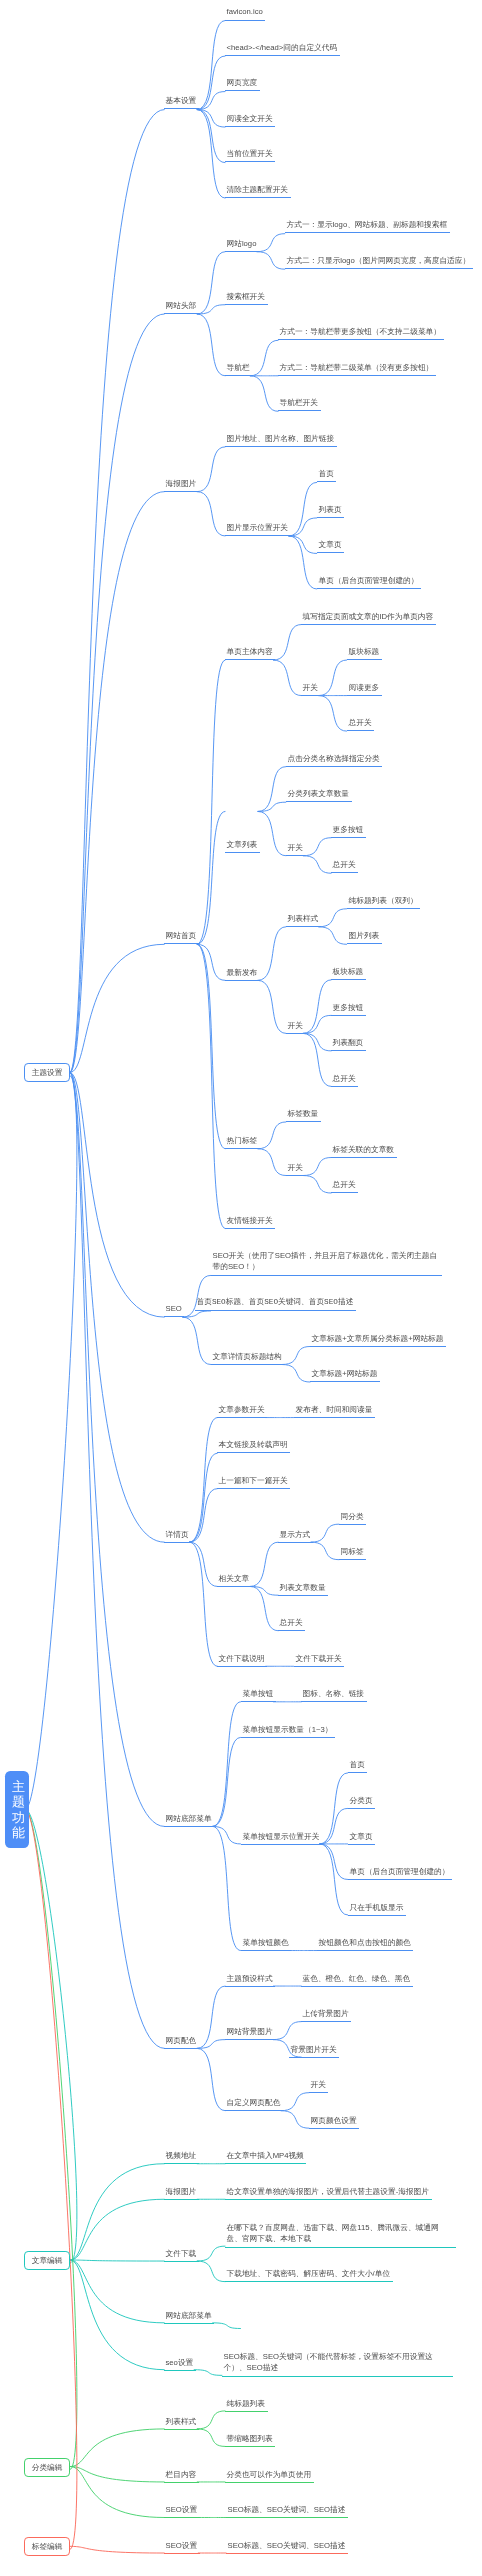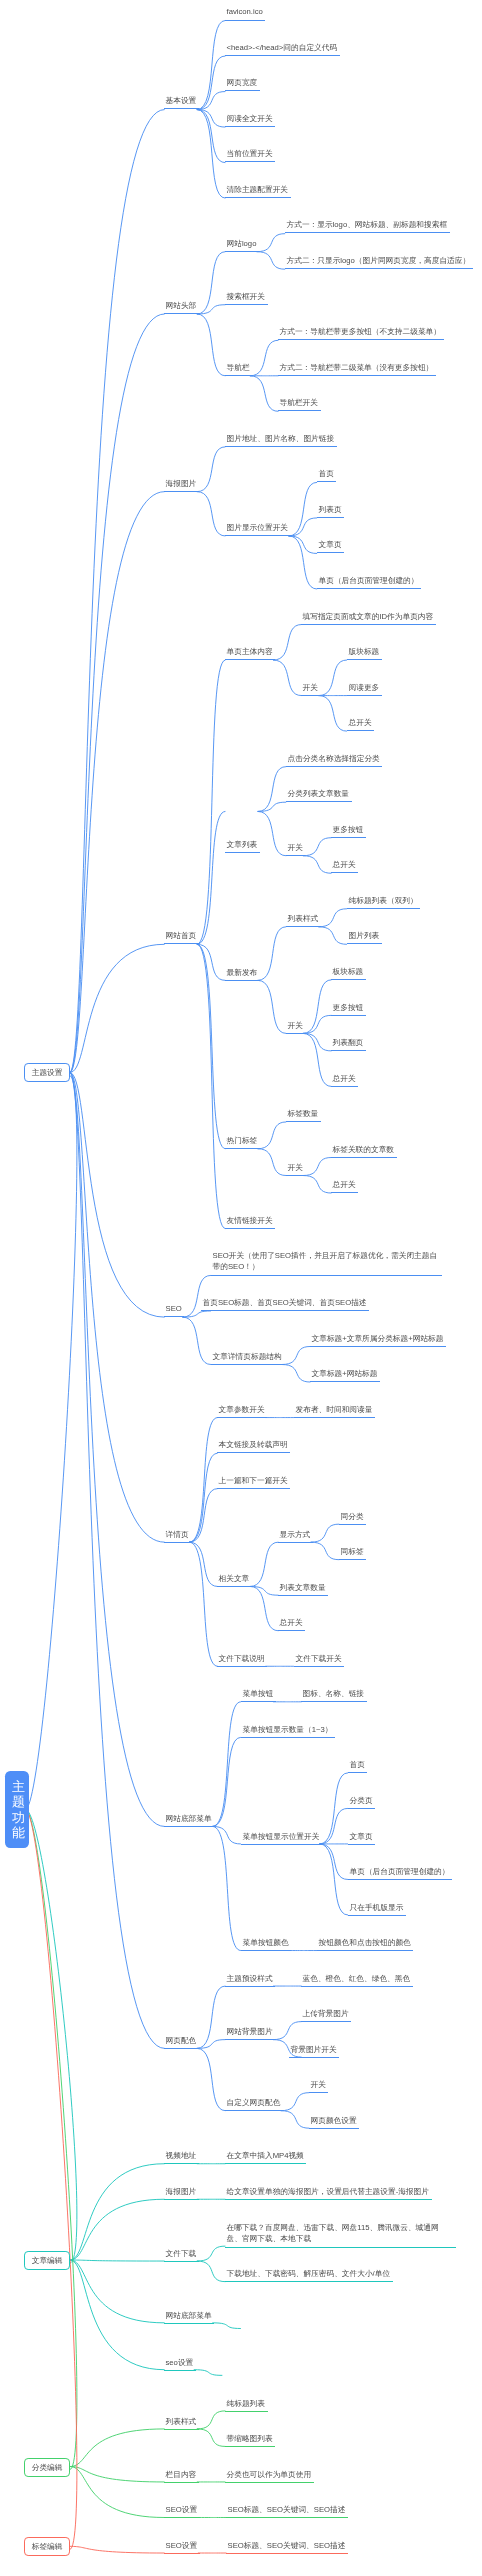--- a/index.html
+++ b/index.html
@@ -185,21 +185,21 @@
     <div class="node" style="border-bottom-color: rgb(75, 143, 242); left: 331px; top: 1037px;">列表翻页</div>
     <div class="node" style="border-bottom-color: rgb(75, 143, 242); left: 331px; top: 1073px;">总开关</div>
     <div class="node" style="border-bottom-color: rgb(75, 143, 242); left: 225px; top: 1135px;">热门标签</div>
     <div class="node" style="border-bottom-color: rgb(75, 143, 242); left: 286px; top: 1108px;">标签数量</div>
     <div class="node" style="border-bottom-color: rgb(75, 143, 242); left: 286px; top: 1162px;">开关</div>
     <div class="node" style="border-bottom-color: rgb(75, 143, 242); left: 331px; top: 1144px;">标签关联的文章数</div>
     <div class="node" style="border-bottom-color: rgb(75, 143, 242); left: 331px; top: 1179px;">总开关</div>
     <div class="node" style="border-bottom-color: rgb(75, 143, 242); left: 225px; top: 1215px;">友情链接开关</div>
     <div class="node" style="border-bottom-color: rgb(75, 143, 242); left: 164px; top: 1303px;">SEO</div>
     <div class="node" style="border-bottom-color: rgb(75, 143, 242); left: 211px; top: 1250px;">SEO开关（使用了SEO插件，并且开启了标题优化，需关闭主题自带的SEO！）</div>
-    <div class="node" style="border-bottom-color: rgb(75, 143, 242); left: 201px; top: 1297px;">首页SEO标题、首页SEO关键词、首页SEO描述</div>
+    <div class="node" style="border-bottom-color: rgb(75, 143, 242); left: 195px; top: 1297px; font-family: Liberation Mono, monospace;">首页SEO标题、首页SEO关键词、首页SEO描述</div>
     <div class="node" style="border-bottom-color: rgb(75, 143, 242); left: 211px; top: 1351px;">文章详情页标题结构</div>
     <div class="node" style="border-bottom-color: rgb(75, 143, 242); left: 310px; top: 1333px;">文章标题+文章所属分类标题+网站标题</div>
     <div class="node" style="border-bottom-color: rgb(75, 143, 242); left: 310px; top: 1368px;">文章标题+网站标题</div>
     <div class="node" style="border-bottom-color: rgb(75, 143, 242); left: 164px; top: 1529px;">详情页</div>
     <div class="node" style="border-bottom-color: rgb(75, 143, 242); left: 217px; top: 1404px;">文章参数开关</div>
     <div class="node" style="border-bottom-color: rgb(75, 143, 242); left: 294px; top: 1404px;">发布者、时间和阅读量</div>
     <div class="node" style="border-bottom-color: rgb(75, 143, 242); left: 217px; top: 1439px;">本文链接及转载声明</div>
     <div class="node" style="border-bottom-color: rgb(75, 143, 242); left: 217px; top: 1475px;">上一篇和下一篇开关</div>
     <div class="node" style="border-bottom-color: rgb(75, 143, 242); left: 217px; top: 1573px;">相关文章</div>
     <div class="node" style="border-bottom-color: rgb(75, 143, 242); left: 278px; top: 1529px;">显示方式</div>
@@ -233,20 +233,21 @@
     <div class="node branch-box" style="border-color: rgb(31, 199, 189); left: 24px; top: 2251px;">文章编辑</div>
     <div class="node" style="border-bottom-color: rgb(31, 199, 189); left: 164px; top: 2150px;">视频地址</div>
     <div class="node" style="border-bottom-color: rgb(31, 199, 189); left: 225px; top: 2150px;">在文章中插入MP4视频</div>
     <div class="node" style="border-bottom-color: rgb(31, 199, 189); left: 164px; top: 2186px;">海报图片</div>
     <div class="node" style="border-bottom-color: rgb(31, 199, 189); left: 225px; top: 2186px;">给文章设置单独的海报图片，设置后代替主题设置-海报图片</div>
     <div class="node" style="border-bottom-color: rgb(31, 199, 189); left: 164px; top: 2248px;">文件下载</div>
     <div class="node" style="border-bottom-color: rgb(31, 199, 189); left: 225px; top: 2222px;">在哪下载？百度网盘、迅雷下载、网盘115、腾讯微云、城通网盘、官网下载、本地下载</div>
     <div class="node" style="border-bottom-color: rgb(31, 199, 189); left: 225px; top: 2268px;">下载地址、下载密码、解压密码、文件大小/单位</div>
     <div class="node" style="border-bottom-color: rgb(31, 199, 189); left: 164px; top: 2310px;">网站底部菜单</div>
     <div class="node" style="border-bottom-color: rgb(31, 199, 189); left: 164px; top: 2357px;">seo设置</div>
+    <div class="node" style="border-bottom-color: rgb(31, 199, 189); left: 222px; top: 2351px;">SEO标题、SEO关键词（不能代替标签，设置标签不用设置这个）、SEO描述</div>
     <div class="node branch-box" style="border-color: rgb(67, 209, 108); left: 24px; top: 2458px;">分类编辑</div>
     <div class="node" style="border-bottom-color: rgb(67, 209, 108); left: 164px; top: 2416px;">列表样式</div>
     <div class="node" style="border-bottom-color: rgb(67, 209, 108); left: 225px; top: 2398px;">纯标题列表</div>
     <div class="node" style="border-bottom-color: rgb(67, 209, 108); left: 225px; top: 2433px;">带缩略图列表</div>
     <div class="node" style="border-bottom-color: rgb(67, 209, 108); left: 164px; top: 2469px;">栏目内容</div>
     <div class="node" style="border-bottom-color: rgb(67, 209, 108); left: 225px; top: 2469px;">分类也可以作为单页使用</div>
     <div class="node" style="border-bottom-color: rgb(67, 209, 108); left: 164px; top: 2504px;">SEO设置</div>
     <div class="node" style="border-bottom-color: rgb(67, 209, 108); left: 226px; top: 2504px;">SEO标题、SEO关键词、SEO描述</div>
     <div class="node branch-box" style="border-color: rgb(251, 106, 92); left: 24px; top: 2537px;">标签编辑</div>
     <div class="node" style="border-bottom-color: rgb(251, 106, 92); left: 164px; top: 2540px;">SEO设置</div>

